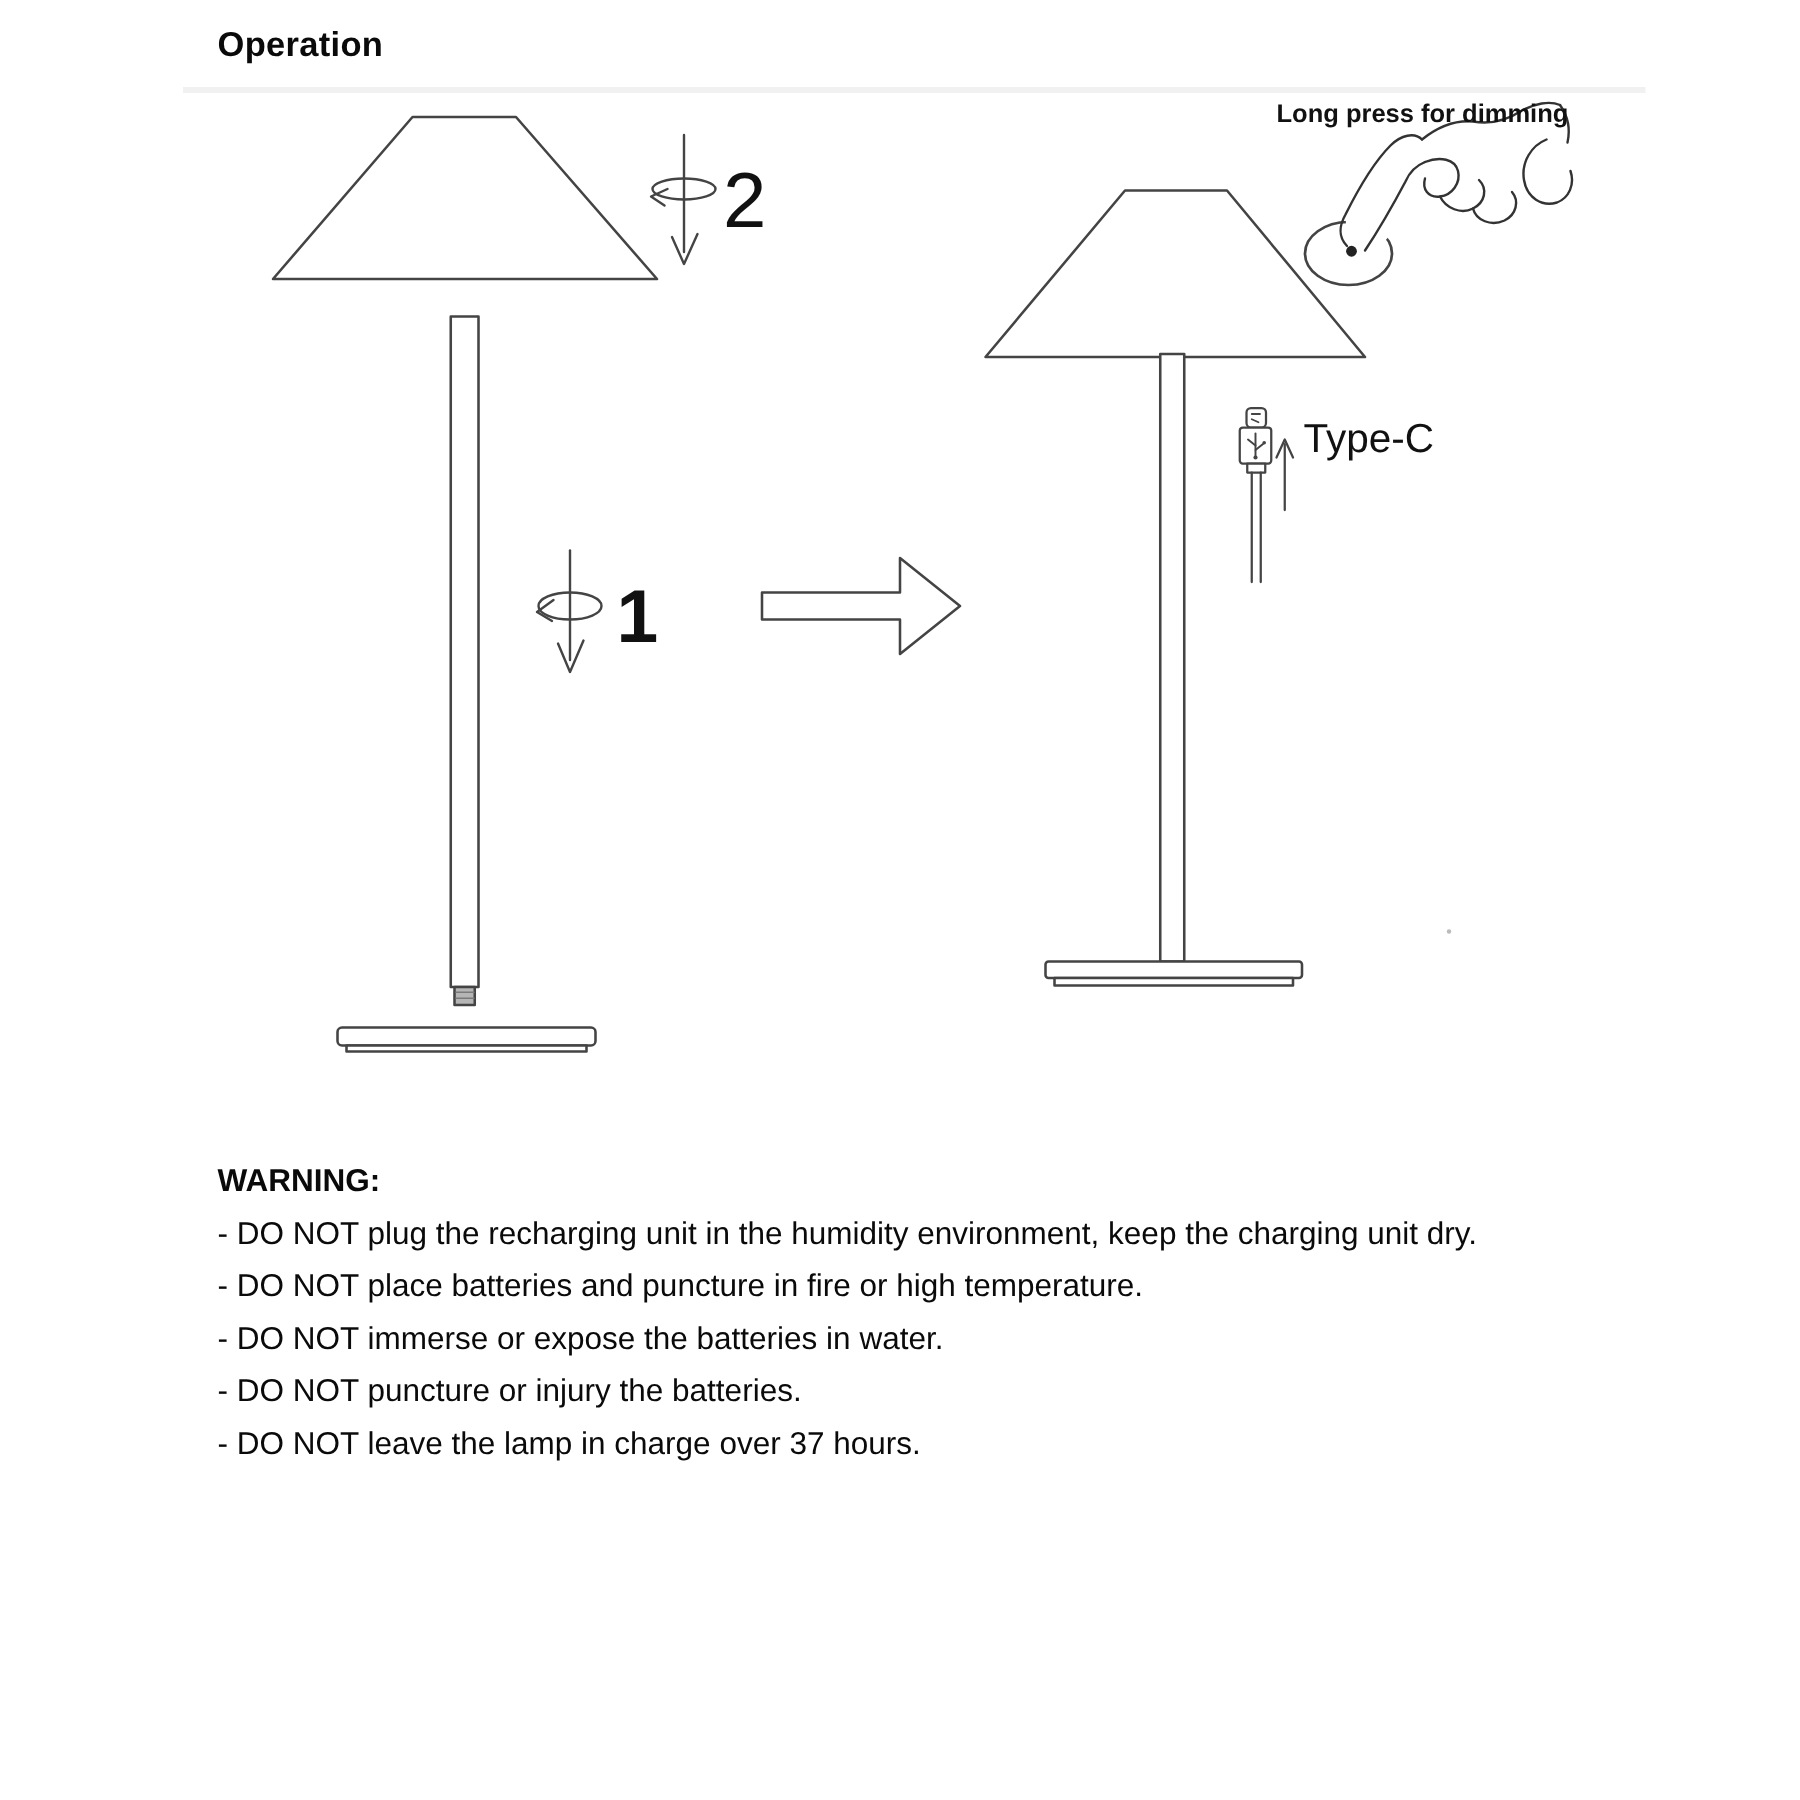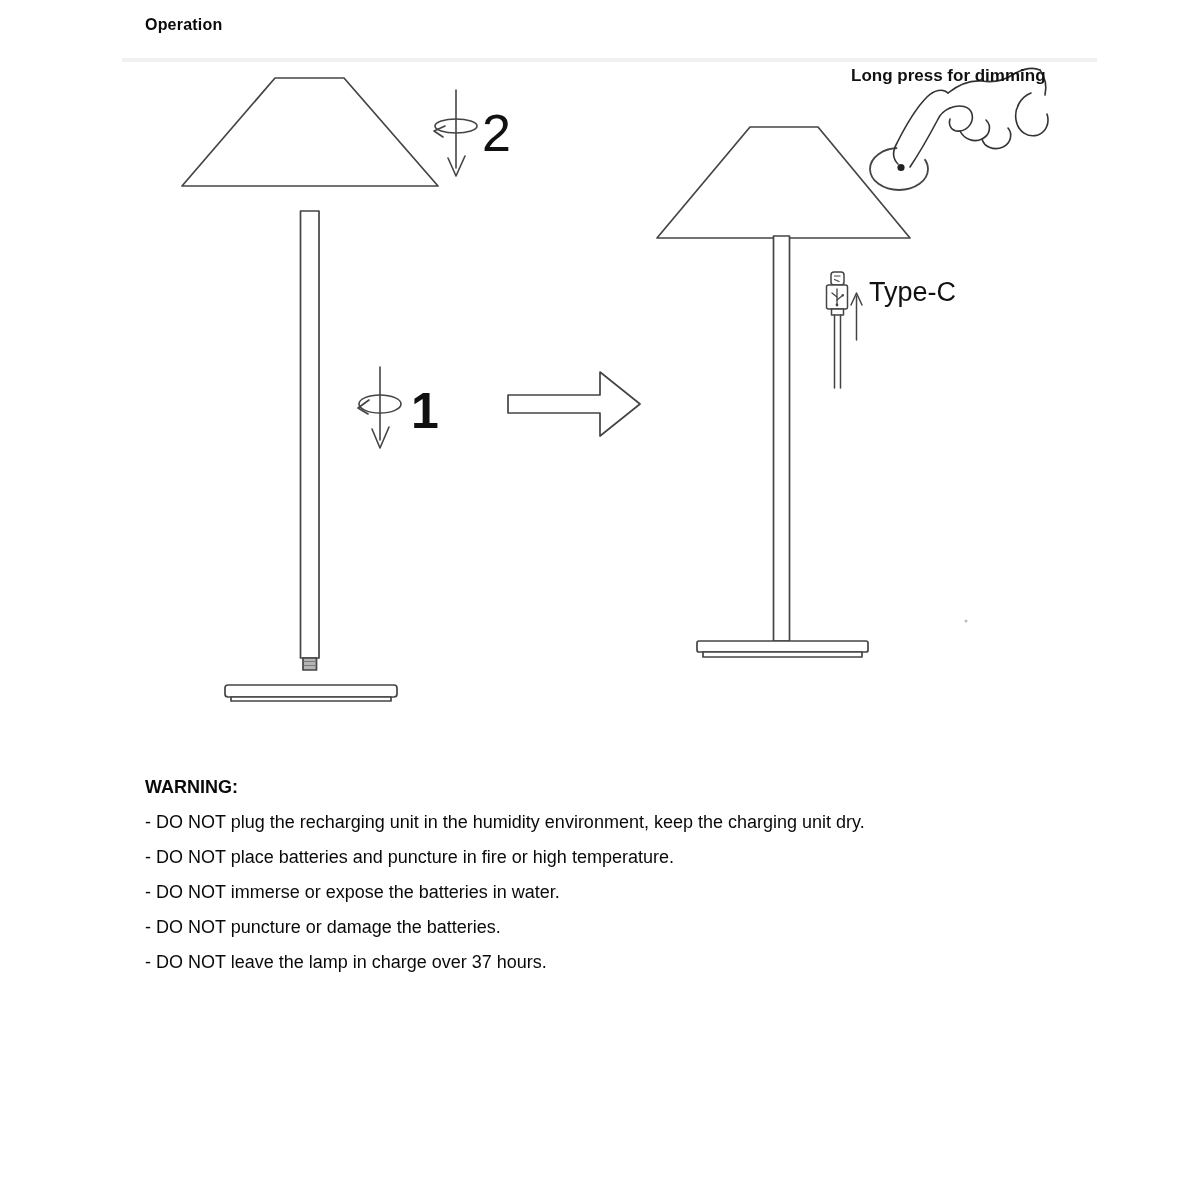--- a/index.html
+++ b/index.html
@@ -14,21 +14,21 @@
     background: #ffffff;
     overflow: hidden;
     font-family: "Liberation Sans", sans-serif;
     color: #111111;
   }
   .title {
     position: absolute;
     left: 145px;
     top: 16px;
     margin: 0;
-    font-size: 16px;
+    font-size: 23px;
     font-weight: bold;
     color: #0a0a0a;
     letter-spacing: 0.2px;
   }
   .title-rule {
     position: absolute;
     left: 122px;
     top: 58px;
     width: 975px;
     height: 4px;
@@ -45,21 +45,21 @@
   }
   .step-num-2 { font-size: 52px; font-weight: 400; }
   .step-num-1 { font-size: 50px; font-weight: 700; }
   .dimming-text { font-size: 17px; font-weight: 700; fill: #0a0a0a; }
   .typec-text { font-size: 27px; font-weight: 400; fill: #0a0a0a; }
   .warning {
     position: absolute;
     left: 145px;
     top: 770px;
     width: 918px;
-    font-size: 18px;
+    font-size: 21px;
     line-height: 35px;
     color: #0a0a0a;
   }
   .warning p { margin: 0; }
   .w-head, .w-intro { font-weight: bold; }
 </style>
 </head>
 <body>
 
 <div class="page">
@@ -159,17 +159,17 @@
 
       <circle cx="966" cy="621" r="1.5" fill="#bbbbbb" stroke="none"></circle>
     </g>
   </svg>
 
   <section class="warning">
     <p class="w-head">WARNING:</p>
     <p class="w-rule">- DO NOT plug the recharging unit in the humidity environment, keep the charging unit dry.</p>
     <p class="w-rule">- DO NOT place batteries and puncture in fire or high temperature.</p>
     <p class="w-rule">- DO NOT immerse or expose the batteries in water.</p>
-    <p class="w-rule">- DO NOT puncture or damage the batteries.</p>
+    <p class="w-rule">- DO NOT puncture or injury the batteries.</p>
     <p class="w-rule">- DO NOT leave the lamp in charge over 37 hours.</p>
   </section>
 
 </div>
 
 </body></html>

